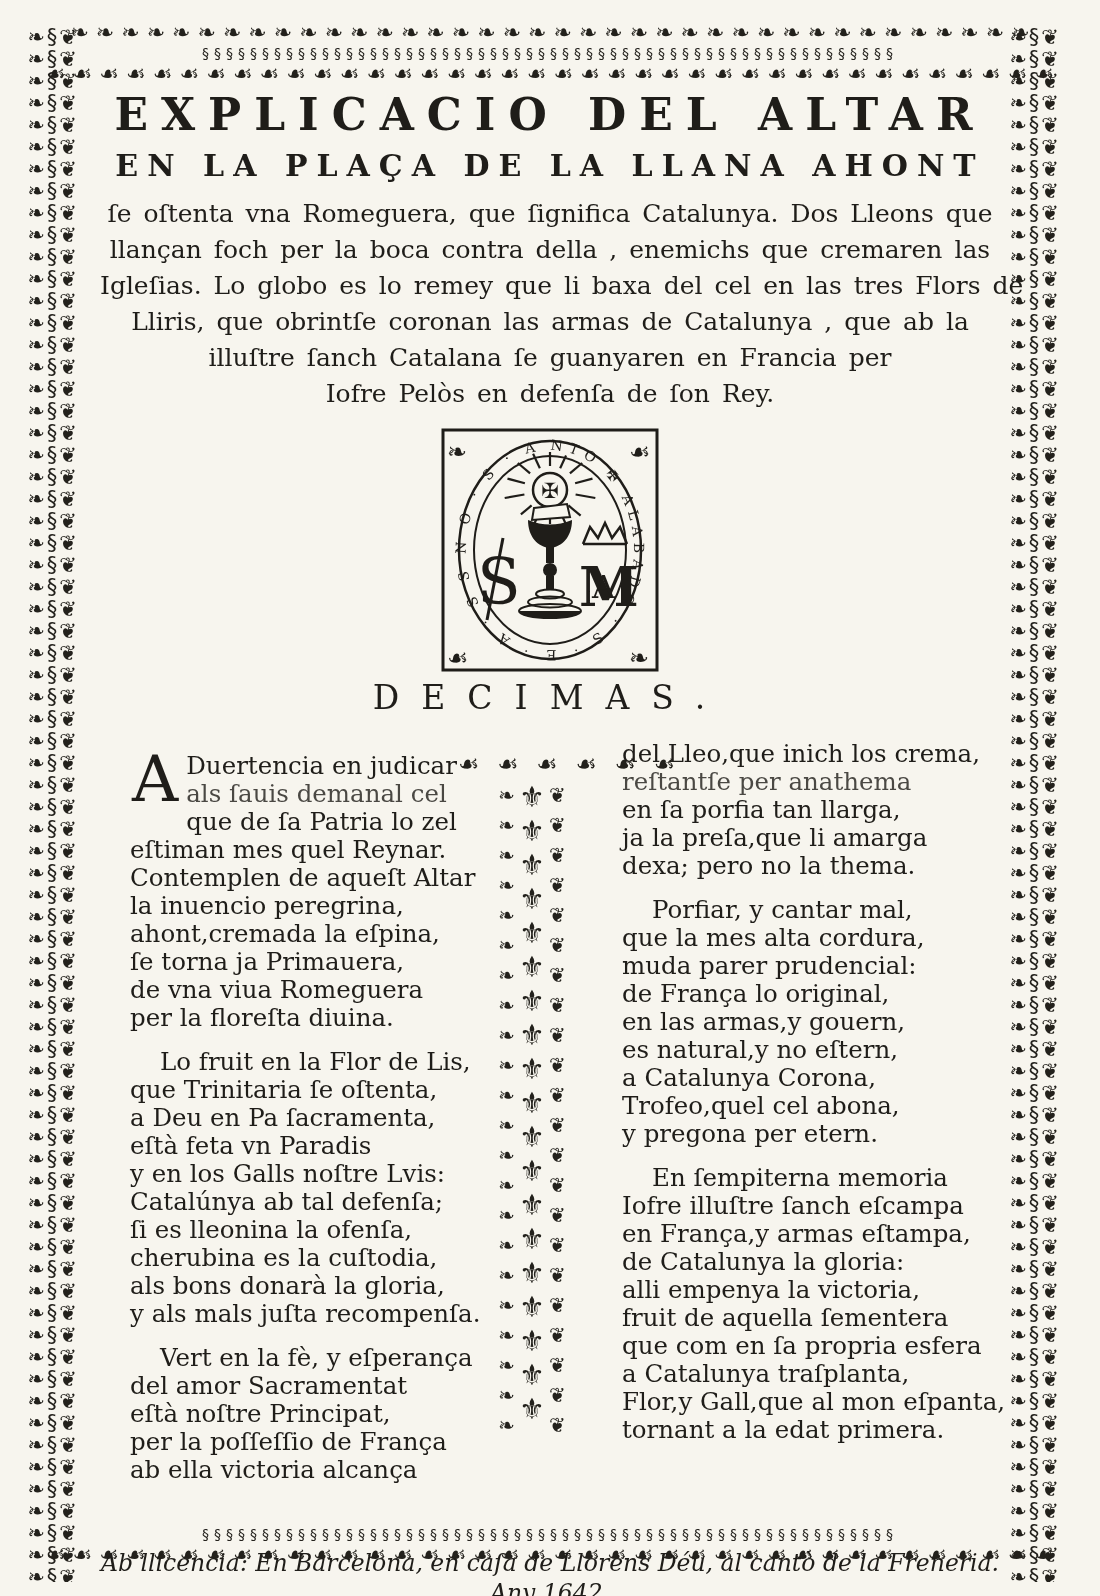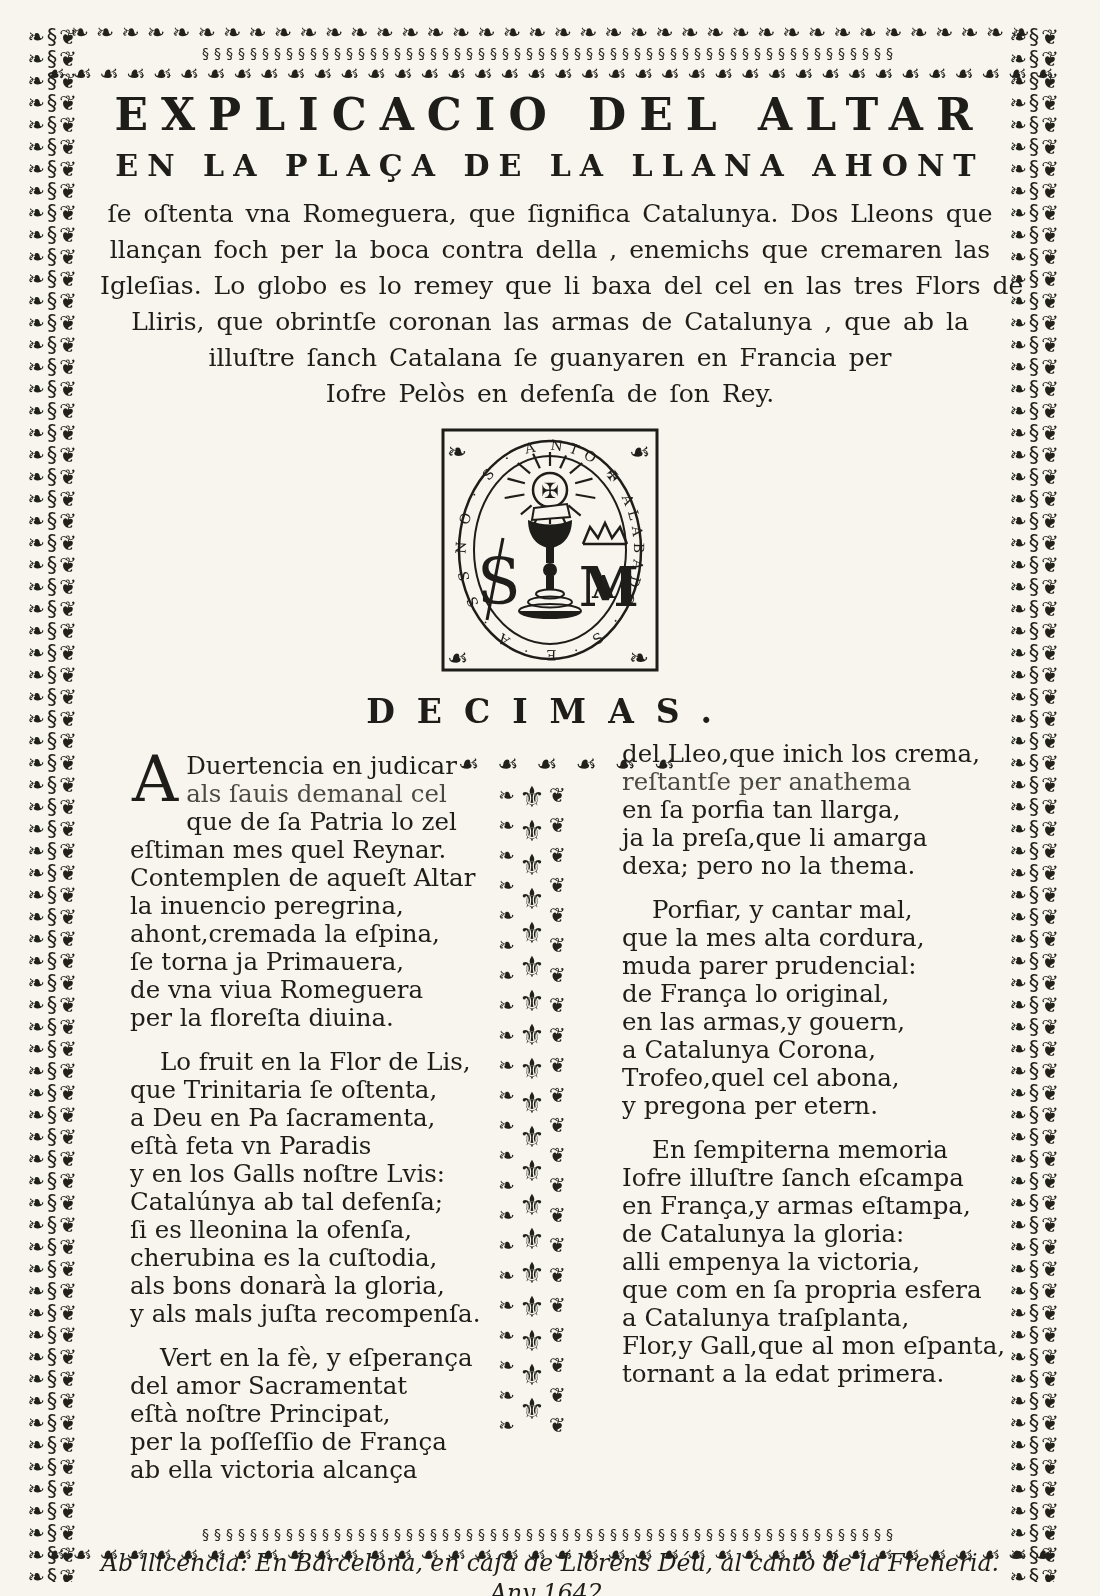--- a/index.html
+++ b/index.html
@@ -24,21 +24,21 @@
   .border-right{left:1000px;}
   
   .content{position:absolute;left:100px;width:900px;top:88px;text-align:center;}
   .title-1{font-size:44px;font-weight:bold;letter-spacing:13px;line-height:54px;margin:0;white-space:nowrap;}
   .title-2{font-size:30px;font-weight:bold;letter-spacing:9px;line-height:40px;margin:4px 0 10px 0;white-space:nowrap;}
   .title-body{font-size:25px;line-height:36px;word-spacing:4px;}
   .title-body div{white-space:nowrap;}
   
   .emblem-wrap{margin-top:14px;height:250px;}
   
-  .decimas{font-size:33px;font-weight:bold;letter-spacing:22px;margin-top:14px;line-height:44px;}
+  .decimas{font-size:33px;font-weight:normal;letter-spacing:22px;line-height:44px;}
   
   .col{position:absolute;text-align:left;}
   .col-left{left:130px;top:752px;width:345px;}
   .col-right{left:622px;top:740px;width:385px;}
   .stanza{margin:0 0 16px 0;}
   .verse-line{font-size:24.5px;line-height:28px;white-space:nowrap;}
   .ind{text-indent:30px;}
   .dropcap{float:left;font-size:64px;line-height:50px;height:56px;padding:2px 8px 0 2px;}
   .smudged{filter:blur(0.7px);opacity:.8;}
   
@@ -261,30 +261,32 @@
       <div class="verse-line">en ſa porfia tan llarga,</div>
       <div class="verse-line">ja la preſa,que li amarga</div>
       <div class="verse-line">dexa; pero no la thema.</div>
     </div>
     <div class="stanza">
       <div class="verse-line ind">Porfiar, y cantar mal,</div>
       <div class="verse-line">que la mes alta cordura,</div>
       <div class="verse-line">muda parer prudencial:</div>
       <div class="verse-line">de França lo original,</div>
       <div class="verse-line">en las armas,y gouern,</div>
+      <div class="verse-line">es natural,y no eſtern,</div>
       <div class="verse-line">a Catalunya Corona,</div>
       <div class="verse-line">Trofeo,quel cel abona,</div>
       <div class="verse-line">y pregona per etern.</div>
     </div>
     <div class="stanza">
       <div class="verse-line ind">En ſempiterna memoria</div>
       <div class="verse-line">Iofre illuſtre ſanch eſcampa</div>
       <div class="verse-line">en França,y armas eſtampa,</div>
       <div class="verse-line">de Catalunya la gloria:</div>
       <div class="verse-line">alli empenya la victoria,</div>
+      <div class="verse-line">fruit de aquella ſementera</div>
       <div class="verse-line">que com en ſa propria esfera</div>
       <div class="verse-line">a Catalunya traſplanta,</div>
       <div class="verse-line">Flor,y Gall,que al mon eſpanta,</div>
       <div class="verse-line">tornant a la edat primera.</div>
     </div>
   </div>
 
   <div class="imprint">Ab llicencia: En Barcelona, en caſa de Llorens Déu, al cantò de la Freneria.  Any 1642.</div>
 
 </div>

